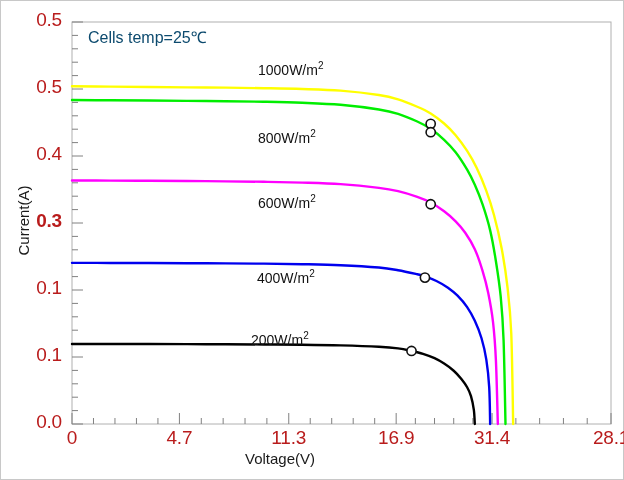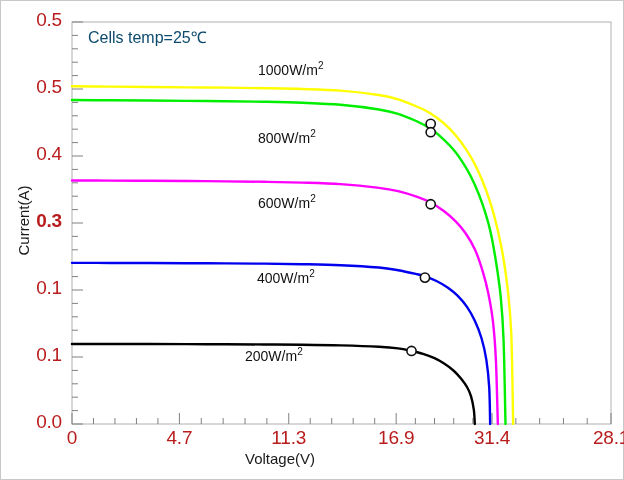--- a/index.html
+++ b/index.html
@@ -211,19 +211,19 @@
       <div class="tick-label xtick-label" style="width: 80px; left: 248.751px; top: 427px;">11.3</div>
       <div class="tick-label xtick-label" style="width: 80px; left: 356.167px; top: 427px;">16.9</div>
       <div class="tick-label xtick-label" style="width: 80px; left: 452.075px; top: 427px;">31.4</div>
       <div class="tick-label xtick-label" style="width: 80px; left: 571px; top: 427px;">28.1</div>
     </div>
   <div id="curve-labels">
       <div class="curve-label" style="left: 258px; top: 60px;"><span>1000W/m</span><sup>2</sup></div>
       <div class="curve-label" style="left: 258px; top: 128px;"><span>800W/m</span><sup>2</sup></div>
       <div class="curve-label" style="left: 258px; top: 193px;"><span>600W/m</span><sup>2</sup></div>
       <div class="curve-label" style="left: 251px; top: 268px; margin-left: 6px;"><span>400W/m</span><sup>2</sup></div>
-      <div class="curve-label" style="left: 245px; top: 330px; margin-top: 16px;"><span>200W/m</span><sup>2</sup></div>
+      <div class="curve-label" style="left: 251px; top: 330px;"><span>200W/m</span><sup>2</sup></div>
     </div>
 
   <div id="xaxis-title">Voltage(V)</div>
   <div id="yaxis-title">Current(A)</div>
 
 </div>
 
 </body></html>

